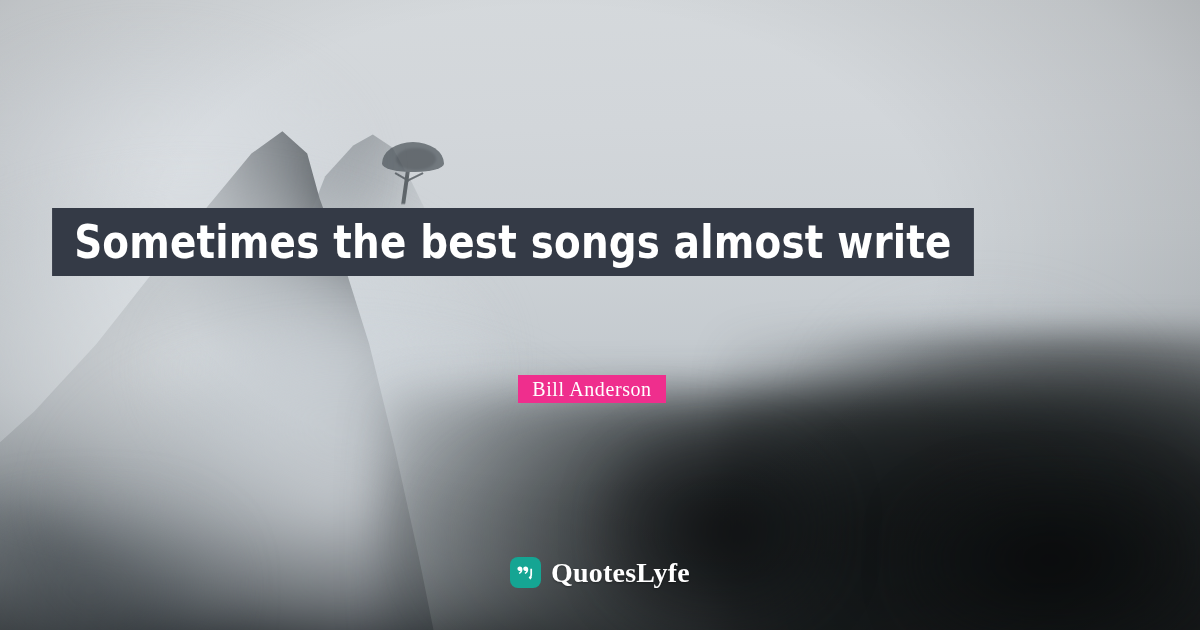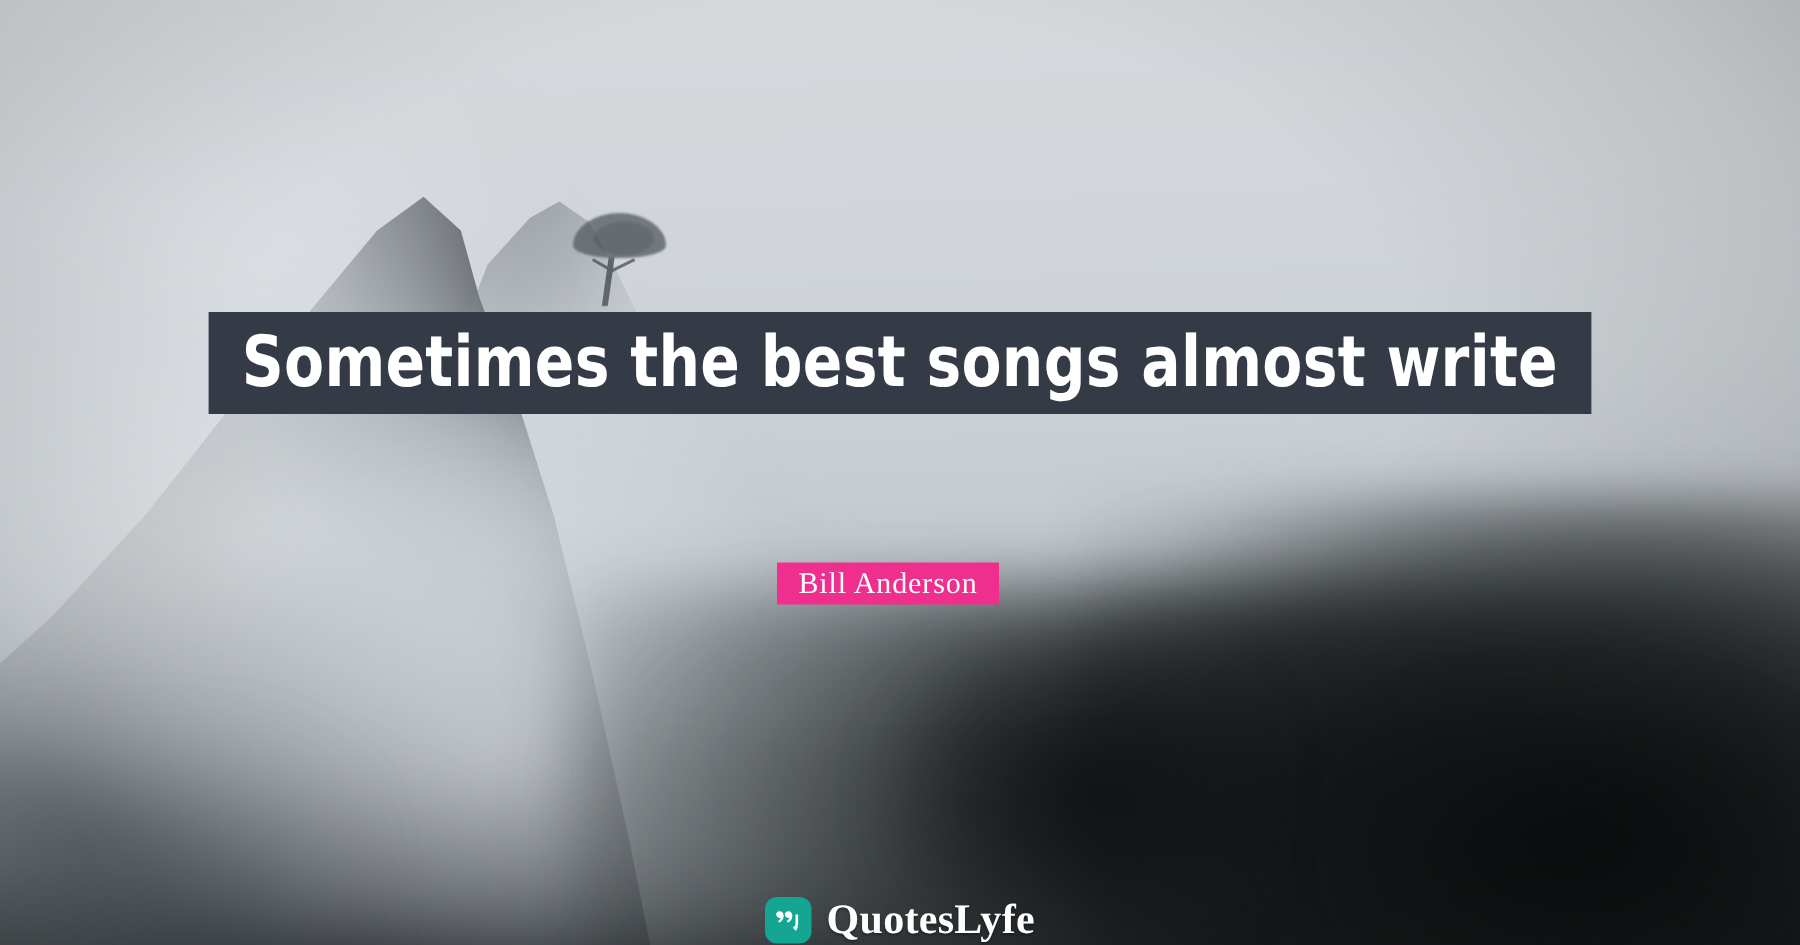--- a/index.html
+++ b/index.html
@@ -214,24 +214,24 @@
   }
 
   
   .content {
     position: absolute;
     inset: 0;
   }
 
   .quote-block {
     position: absolute;
-    left: 0;
+    left: 12px;
     right: 0;
     top: 208px;
-    text-align: center;
+    text-align: left;
   }
 
   .quote-line {
     display: inline-block;
     background: #343a46;
     color: #ffffff;
     font-family: "DejaVu Sans Condensed", "Liberation Sans Narrow", "Liberation Sans", sans-serif;
     font-weight: 700;
     font-size: 47px;
     line-height: 68px;
@@ -267,21 +267,20 @@
   
   .brand {
     position: absolute;
     left: 0;
     right: 0;
     top: 557px;
     display: flex;
     align-items: flex-end;
     justify-content: center;
     gap: 10px;
-    margin-top: 41px;
   }
 
   .brand-mark {
     width: 31px;
     height: 31px;
     border-radius: 8px;
     background: #15a593;
     display: flex;
     align-items: center;
     justify-content: center;

